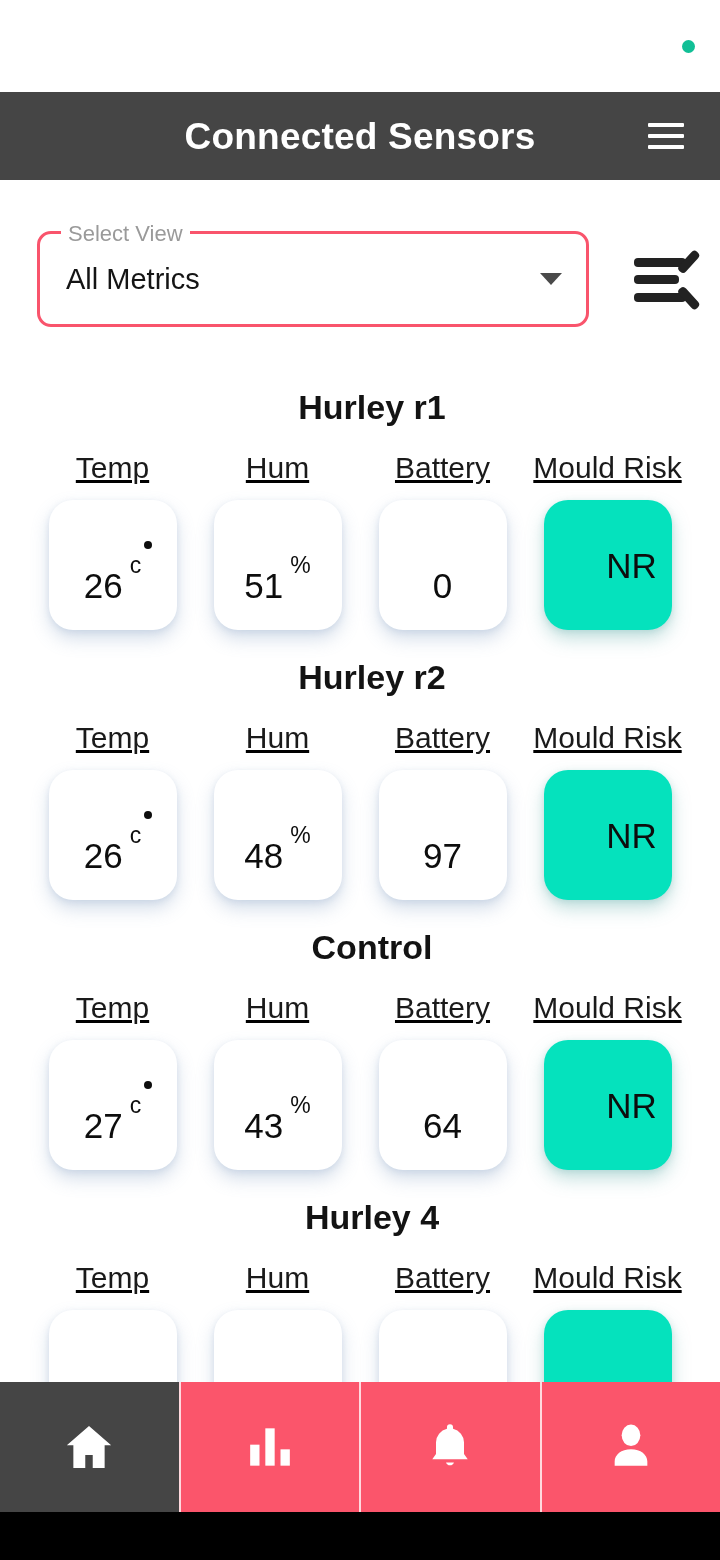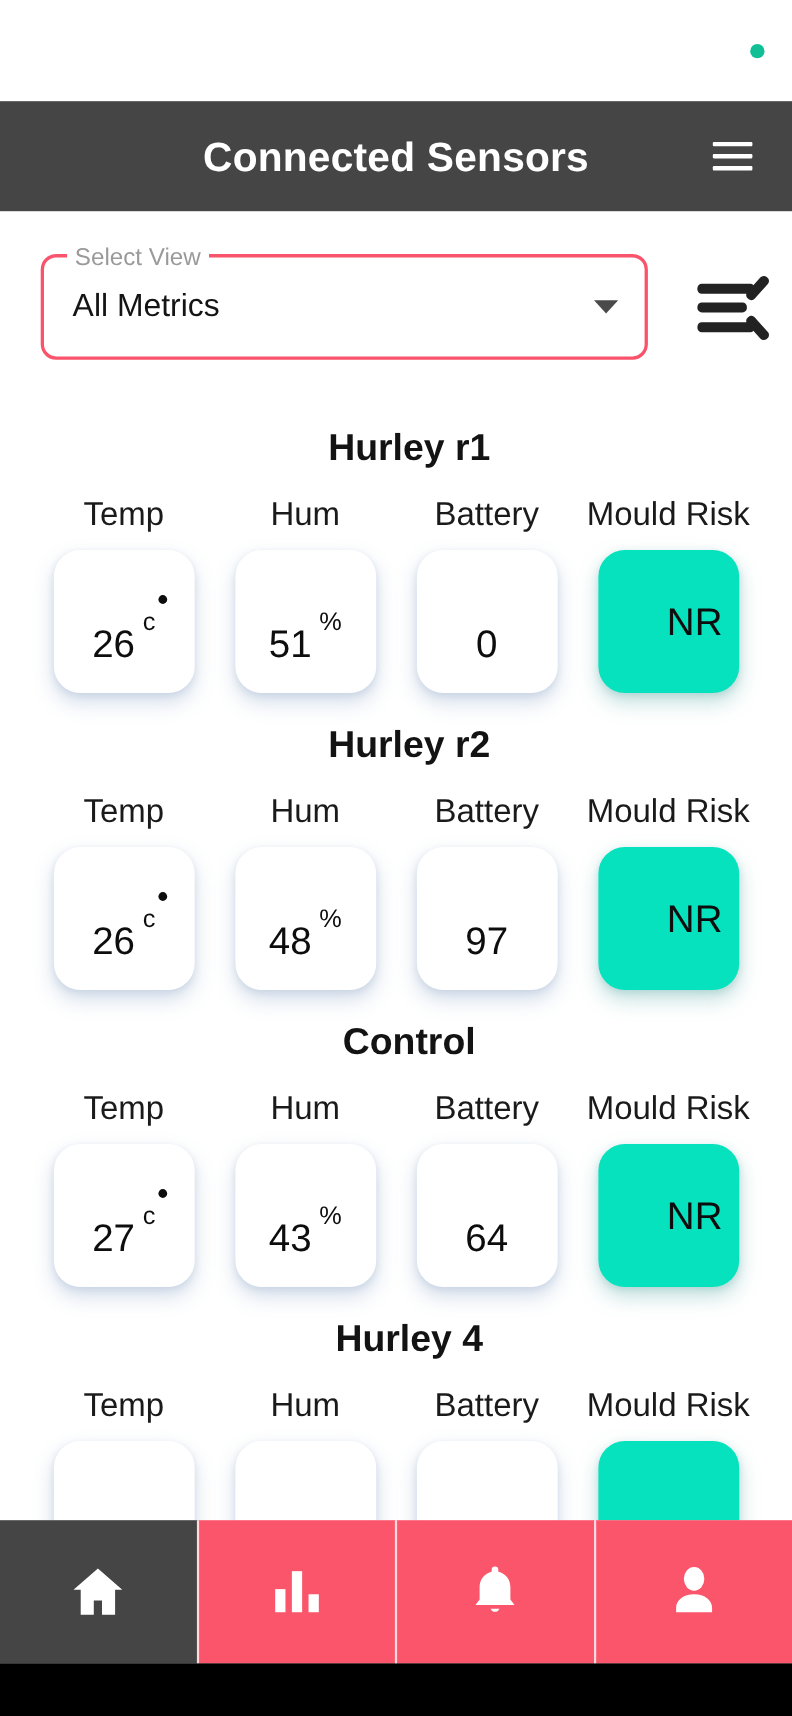--- a/index.html
+++ b/index.html
@@ -36,21 +36,21 @@
     height: 13px;
     border-radius: 50%;
     background: #11bf96;
   }
 
   
   .app-bar {
     position: absolute;
     top: 92px; left: 0;
     width: 720px;
-    height: 100px;
+    height: 88px;
     background: #454545;
     display: flex;
     align-items: center;
     justify-content: center;
   }
   .app-bar-title {
     color: #ffffff;
     font-size: 37px;
     font-weight: bold;
     letter-spacing: .2px;
@@ -186,20 +186,21 @@
     line-height: 1;
     padding-top: 30px;
     padding-left: 24px;
   }
 
   .metric-labels {
     display: flex;
     width: 720px;
     padding: 0 30px;
     margin-top: 29px;
+    text-decoration: underline;
   }
   .metric-label {
     flex: 1;
     text-align: center;
     font-size: 30px;
     color: #1a1a1a;
     line-height: 1;
   }
 
   .metric-cards {

